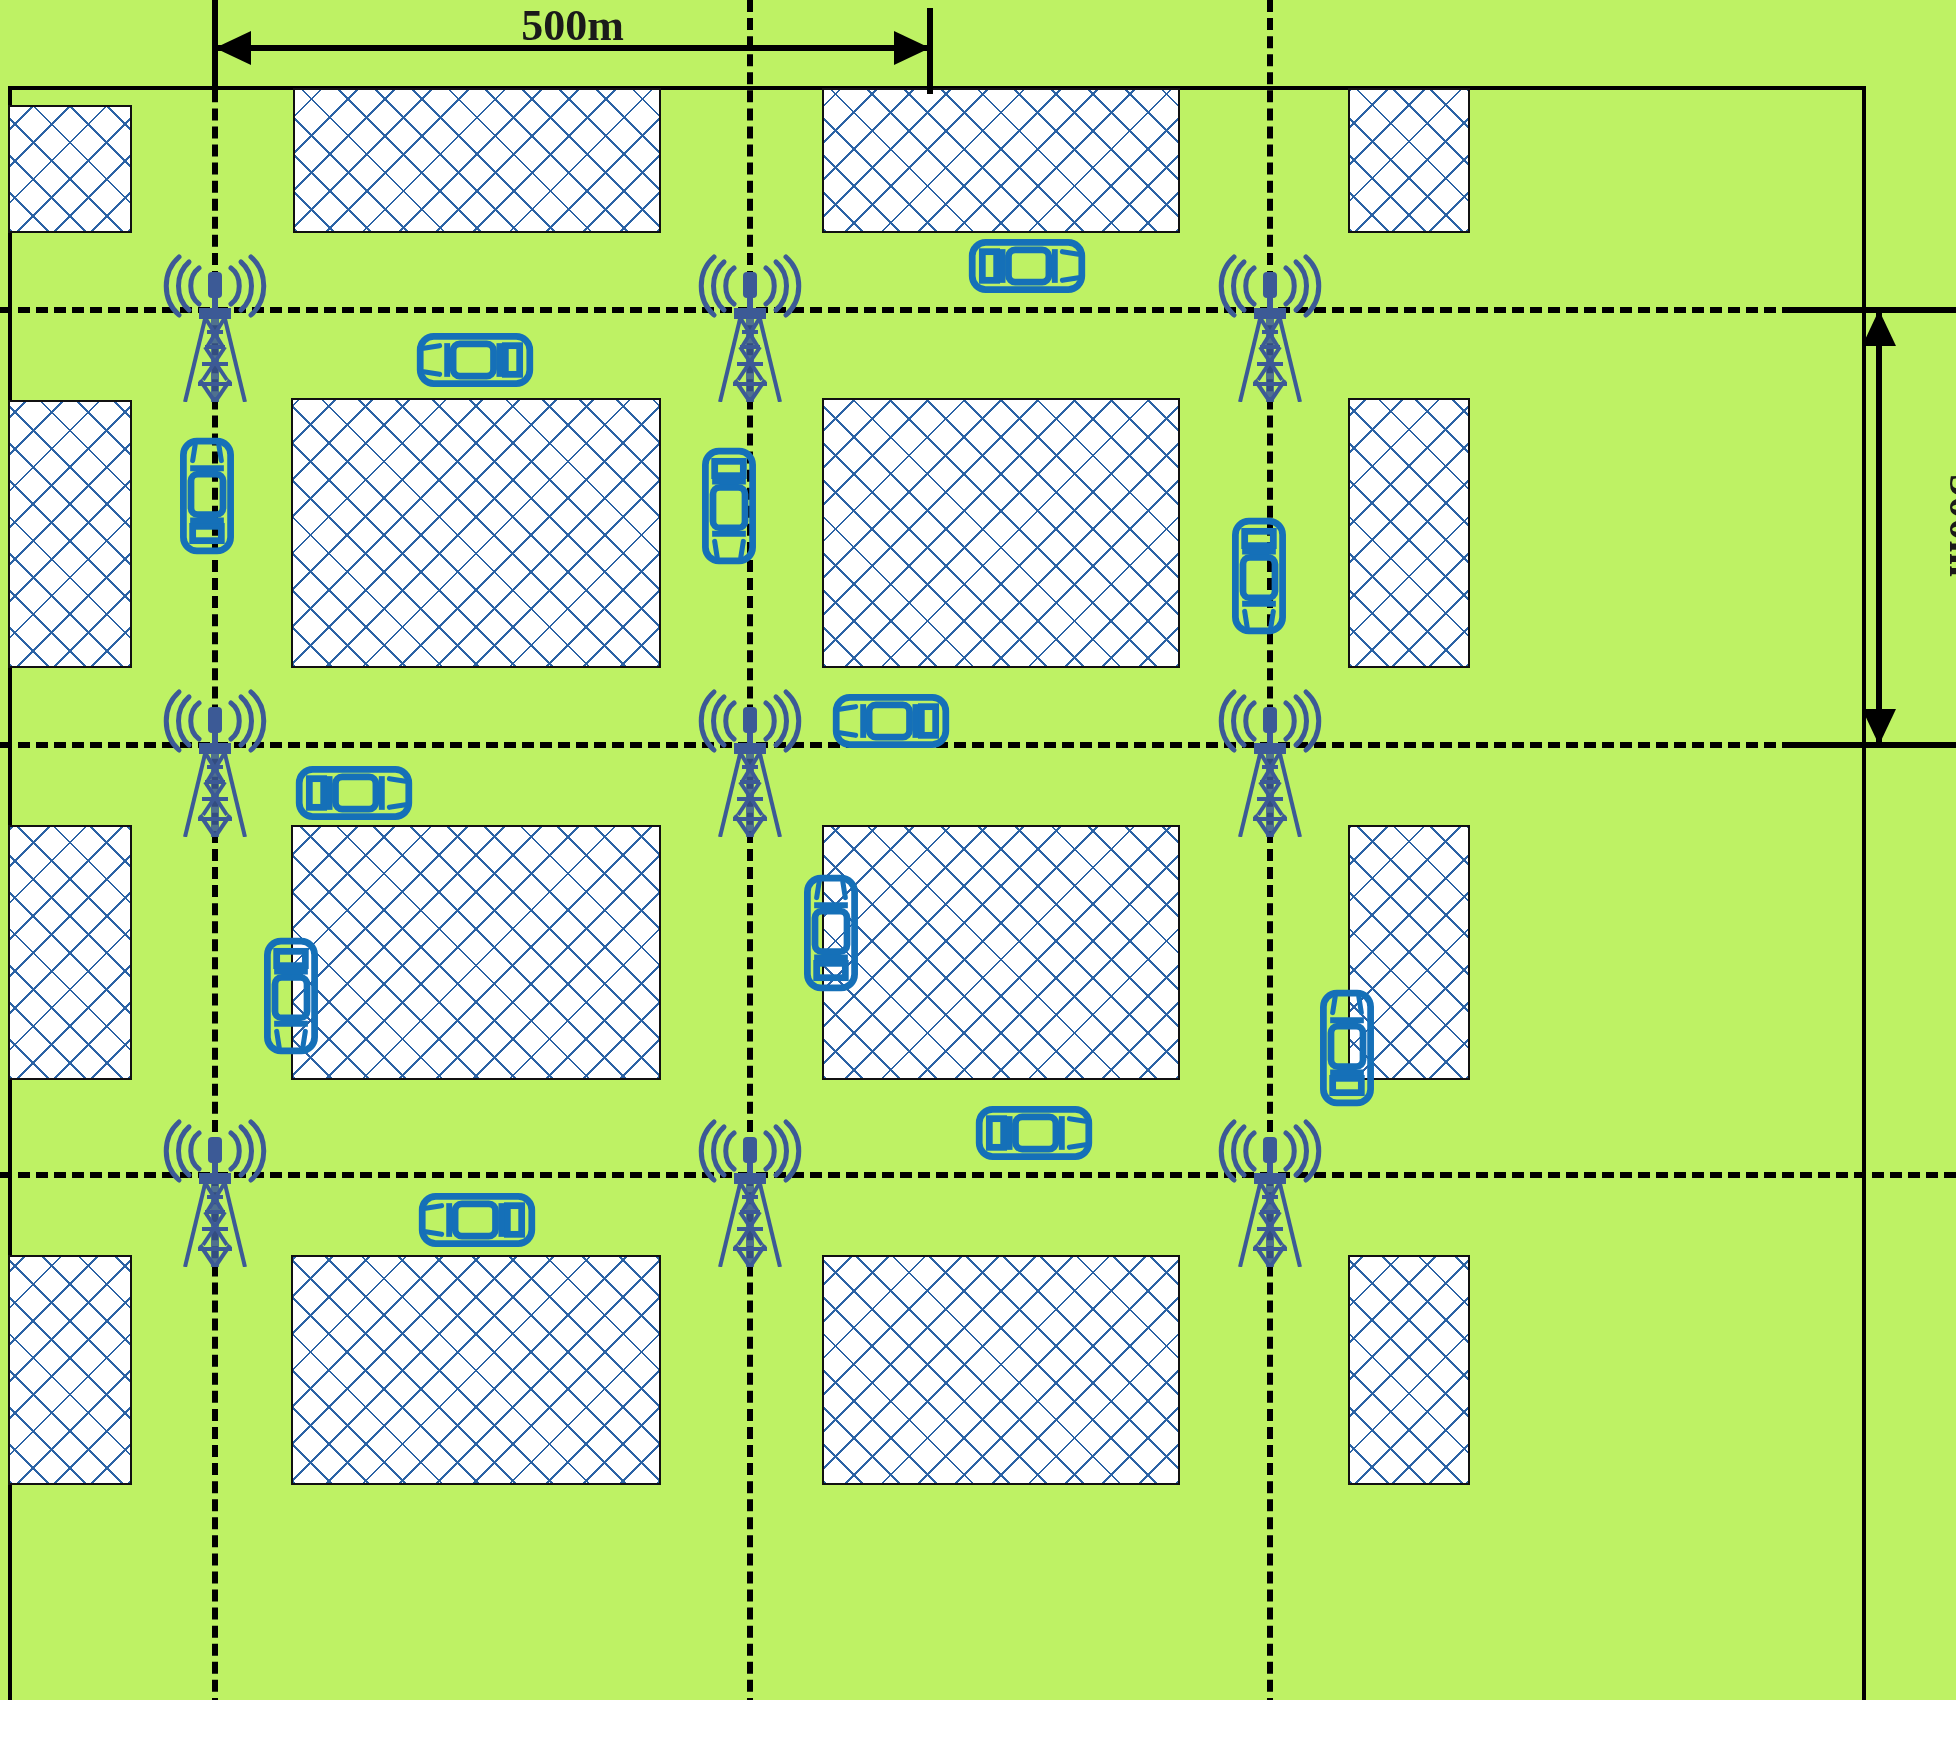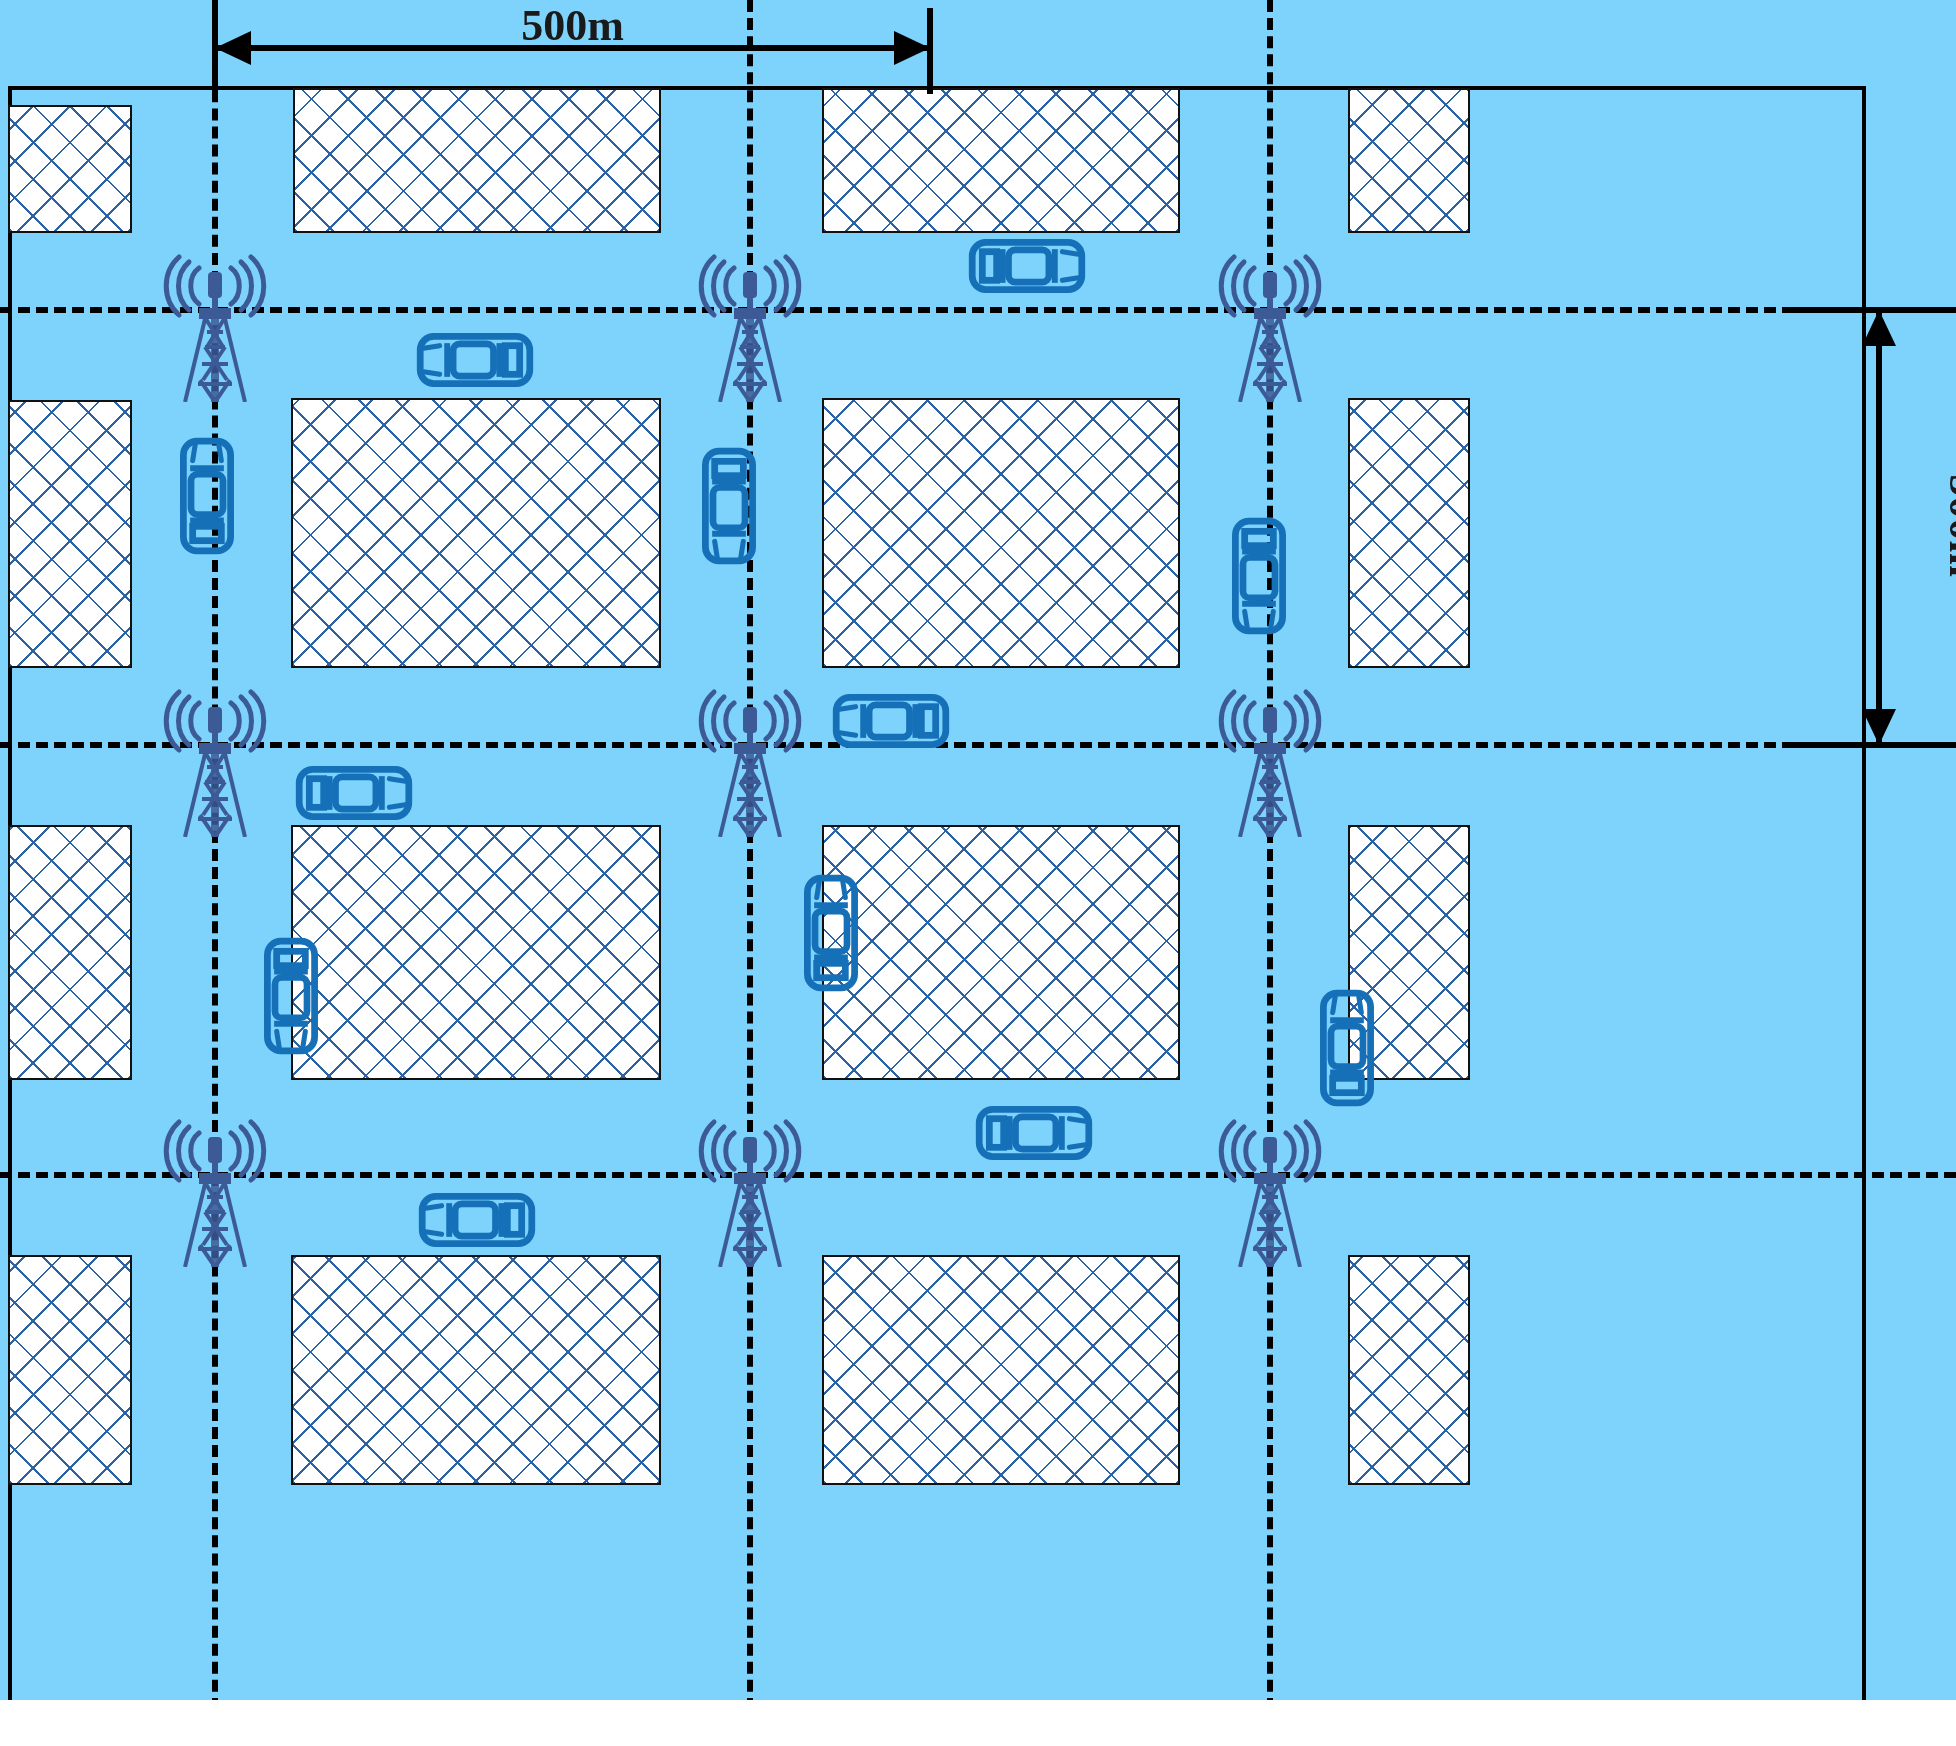--- a/index.html
+++ b/index.html
@@ -1,17 +1,17 @@
 <!DOCTYPE html>
 <html><head>
 <meta charset="utf-8">
 <style>
   html,body{margin:0;padding:0;background:#ffffff;}
   body{font-family:"Liberation Serif",serif;}
-  #scene{position:relative;width:1956px;height:1700px;background:#7dd3fc;overflow:hidden;}
+  #scene{position:relative;width:1956px;height:1700px;background:#bef264;overflow:hidden;}
 
   
   .boundary{position:absolute;border:4px solid #000;box-sizing:border-box;}
 
   
   .building{
     position:absolute;box-sizing:border-box;
     border:2px solid #111;
     background-color:#ffffff;
     background-image:

